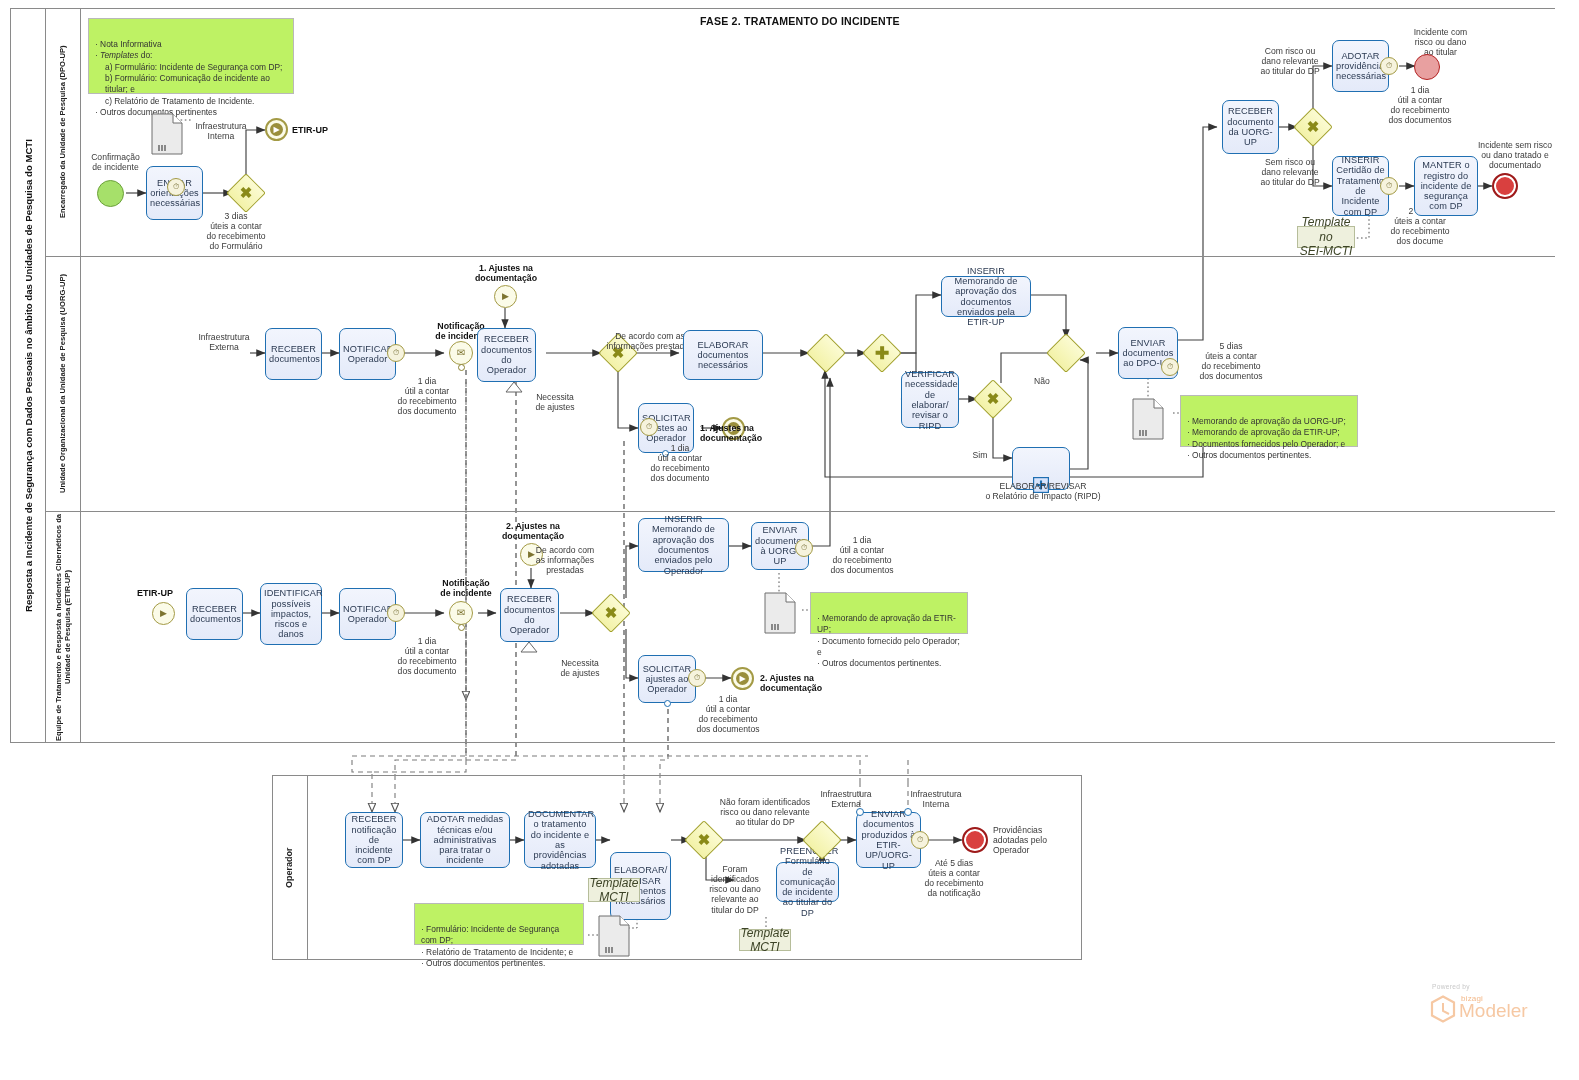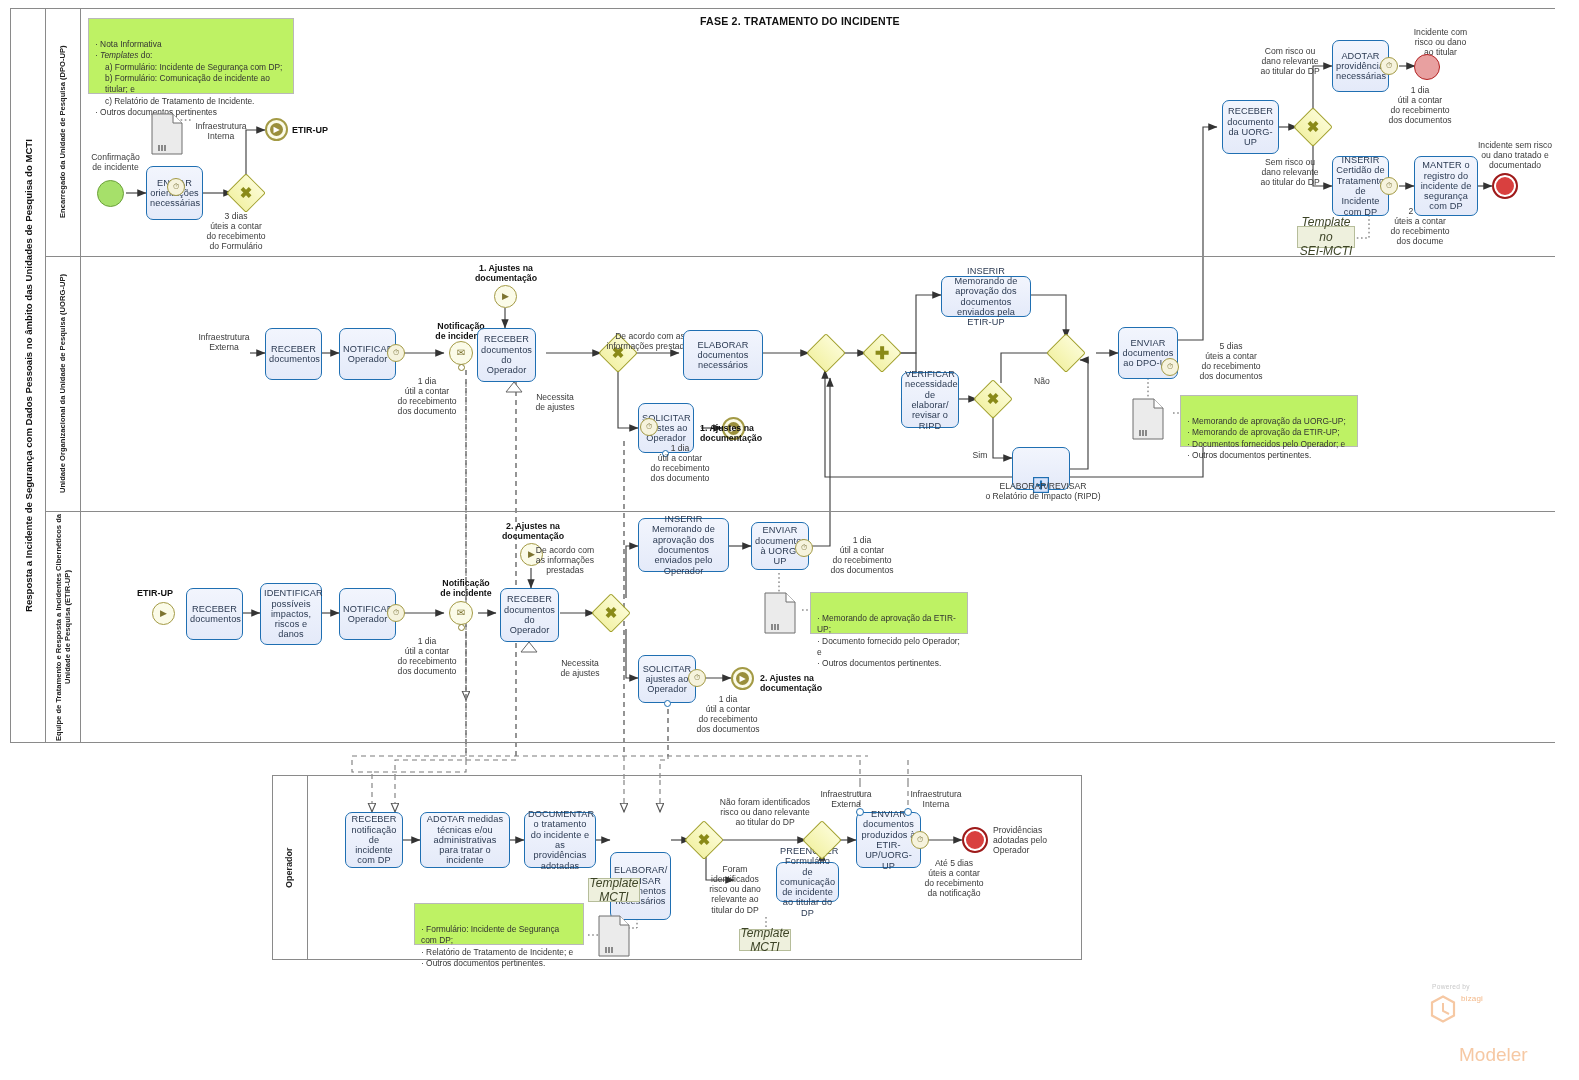--- a/index.html
+++ b/index.html
@@ -72,21 +72,21 @@
   }
   .vert{writing-mode:vertical-rl;transform:rotate(180deg);}
   .pooltitle{font-size:9.6px;font-weight:bold;color:#111;}
 
   
   #fasetitle{font-size:10.6px;font-weight:bold;color:#111;letter-spacing:.2px;}
 
   
   .logo-pb{font-size:6.6px;color:#c8c8c8;letter-spacing:.3px;}
   .logo-bz{font-size:8px;color:#f3b98a;letter-spacing:.2px;}
-  .logo-md{font-size:19px;color:#f6c8a3;line-height:1;margin-top:44px;}
+  .logo-md{font-size:19px;color:#f6c8a3;line-height:1;}
 </style>
 </head>
 <body>
 
 <div id="page">
 
   <svg id="svgroot" viewBox="0 0 1579 1080">
     <defs>
       <marker id="arw" markerWidth="9" markerHeight="9" refX="7.6" refY="3.2" orient="auto">
         <path d="M0,0 L8,3.2 L0,6.4 z" fill="#333"></path>

